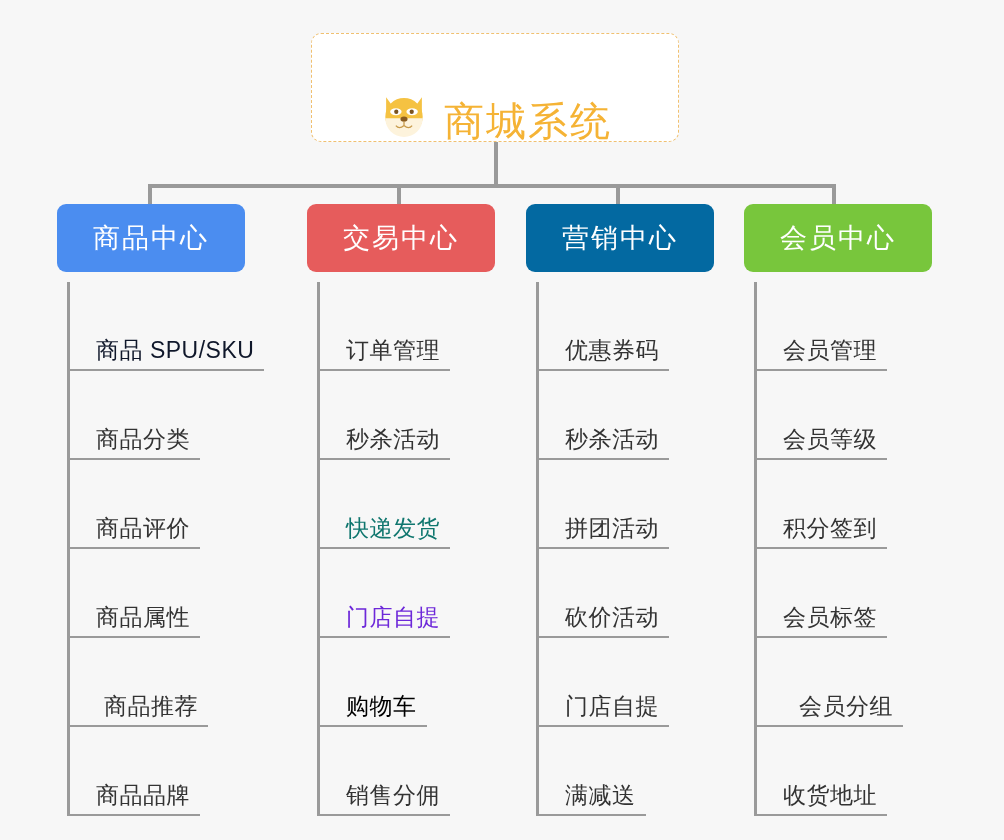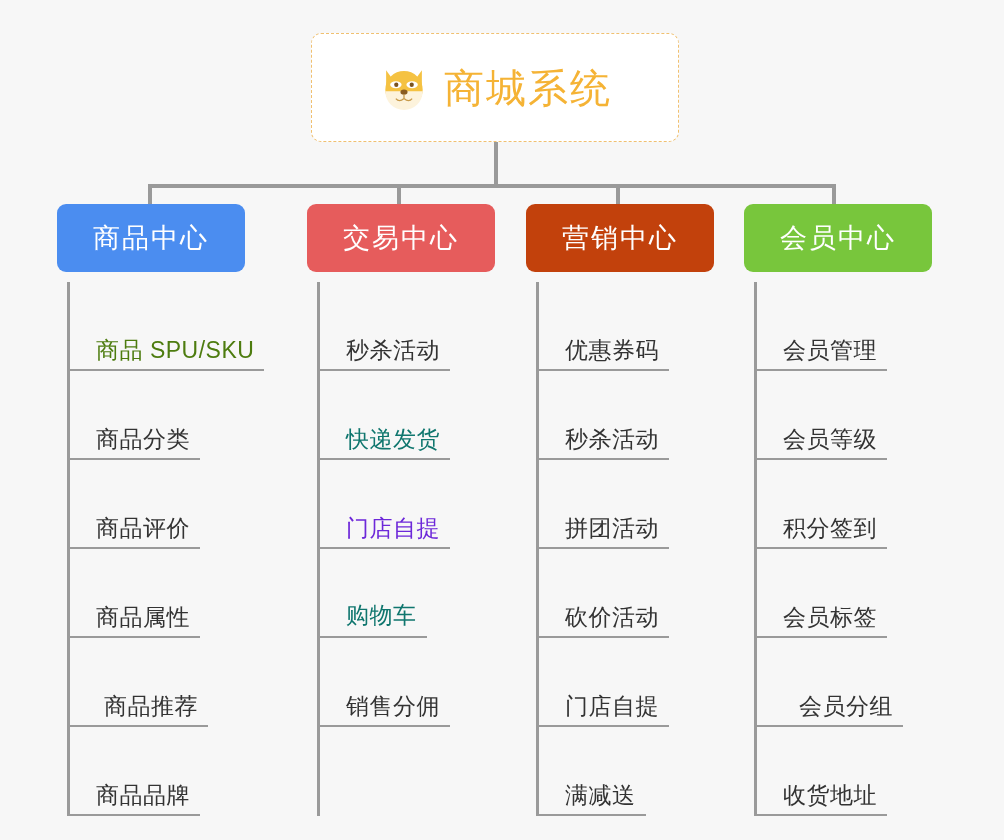--- a/index.html
+++ b/index.html
@@ -14,21 +14,21 @@
 
   
   .root-node{
     position:absolute;
     left:311px;top:33px;
     width:368px;height:109px;
     box-sizing:border-box;
     background:#ffffff;
     border:1px dashed #f0c070;
     border-radius:10px;
-    display:flex;align-items:center;justify-content:center;
+    display:flex;align-items:flex-end;justify-content:center;
     gap:14px;
   }
   .root-emoji{
     width:52px;height:52px;
     flex:0 0 auto;
     display:block;
   }
   .root-title{
     font-size:40px;
     color:#f5b335;
@@ -115,21 +115,21 @@
   <div class="conn drop" style="left: 148px; background: rgb(154, 154, 154);"></div>
   <div class="conn drop" style="left: 397px; background: rgb(154, 154, 154);"></div>
   <div class="conn drop" style="left: 616px; background: rgb(154, 154, 154);"></div>
   <div class="conn drop" style="left: 832px; background: rgb(154, 154, 154);"></div>
 
   <div class="column" style="left:57px;width:188px;">
     <div class="col-header" style="background: rgb(75, 141, 240);">商品中心</div>
     <div class="leaf-wrap">
       <div class="spine" style="background: rgb(154, 154, 154); height: 534px;"></div>
       <div class="leaf">
-          <span class="leaf-inner" style="border-bottom-color: rgb(154, 154, 154);"><span class="leaf-label" style="color: #4d7c0f;">商品 SPU/SKU</span></span>
+          <span class="leaf-inner" style="border-bottom-color: rgb(154, 154, 154);"><span class="leaf-label" style="color: #0f172a;">商品 SPU/SKU</span></span>
         </div>
       <div class="leaf">
           <span class="leaf-inner" style="border-bottom-color: rgb(154, 154, 154);"><span class="leaf-label" style="color: rgb(51, 51, 51);">商品分类</span></span>
         </div>
       <div class="leaf">
           <span class="leaf-inner" style="border-bottom-color: rgb(154, 154, 154);"><span class="leaf-label" style="color: rgb(51, 51, 51);">商品评价</span></span>
         </div>
       <div class="leaf">
           <span class="leaf-inner" style="border-bottom-color: rgb(154, 154, 154);"><span class="leaf-label" style="color: rgb(51, 51, 51);">商品属性</span></span>
         </div>
@@ -140,39 +140,42 @@
           <span class="leaf-inner" style="border-bottom-color: rgb(154, 154, 154);"><span class="leaf-label" style="color: rgb(51, 51, 51);">商品品牌</span></span>
         </div>
     </div>
   </div>
 
   <div class="column" style="left:307px;width:188px;">
     <div class="col-header" style="background: rgb(230, 92, 92);">交易中心</div>
     <div class="leaf-wrap">
       <div class="spine" style="background: rgb(154, 154, 154); height: 534px;"></div>
       <div class="leaf">
+          <span class="leaf-inner" style="border-bottom-color: rgb(154, 154, 154);"><span class="leaf-label" style="color: rgb(51, 51, 51);">订单管理</span></span>
+        </div>
+      <div class="leaf">
           <span class="leaf-inner" style="border-bottom-color: rgb(154, 154, 154);"><span class="leaf-label" style="color: rgb(51, 51, 51);">秒杀活动</span></span>
         </div>
       <div class="leaf">
           <span class="leaf-inner" style="border-bottom-color: rgb(154, 154, 154);"><span class="leaf-label" style="color: #0f766e;">快递发货</span></span>
         </div>
       <div class="leaf">
           <span class="leaf-inner" style="border-bottom-color: rgb(154, 154, 154);"><span class="leaf-label" style="color: #6d28d9;">门店自提</span></span>
         </div>
       <div class="leaf">
-          <span class="leaf-inner" style="border-bottom-color: rgb(154, 154, 154);"><span class="leaf-label" style="color: #0f766e; font-family: Liberation Mono, monospace;">购物车</span></span>
+          <span class="leaf-inner" style="border-bottom-color: rgb(154, 154, 154);"><span class="leaf-label" style="color: #000000;">购物车</span></span>
         </div>
       <div class="leaf">
           <span class="leaf-inner" style="border-bottom-color: rgb(154, 154, 154);"><span class="leaf-label" style="color: rgb(51, 51, 51);">销售分佣</span></span>
         </div>
     </div>
   </div>
 
   <div class="column" style="left:526px;width:188px;">
-    <div class="col-header" style="background: #c2410c;">营销中心</div>
+    <div class="col-header" style="background: #0369a1;">营销中心</div>
     <div class="leaf-wrap">
       <div class="spine" style="background: rgb(154, 154, 154); height: 534px;"></div>
       <div class="leaf">
           <span class="leaf-inner" style="border-bottom-color: rgb(154, 154, 154);"><span class="leaf-label" style="color: rgb(51, 51, 51);">优惠券码</span></span>
         </div>
       <div class="leaf">
           <span class="leaf-inner" style="border-bottom-color: rgb(154, 154, 154);"><span class="leaf-label" style="color: rgb(51, 51, 51);">秒杀活动</span></span>
         </div>
       <div class="leaf">
           <span class="leaf-inner" style="border-bottom-color: rgb(154, 154, 154);"><span class="leaf-label" style="color: rgb(51, 51, 51);">拼团活动</span></span>

